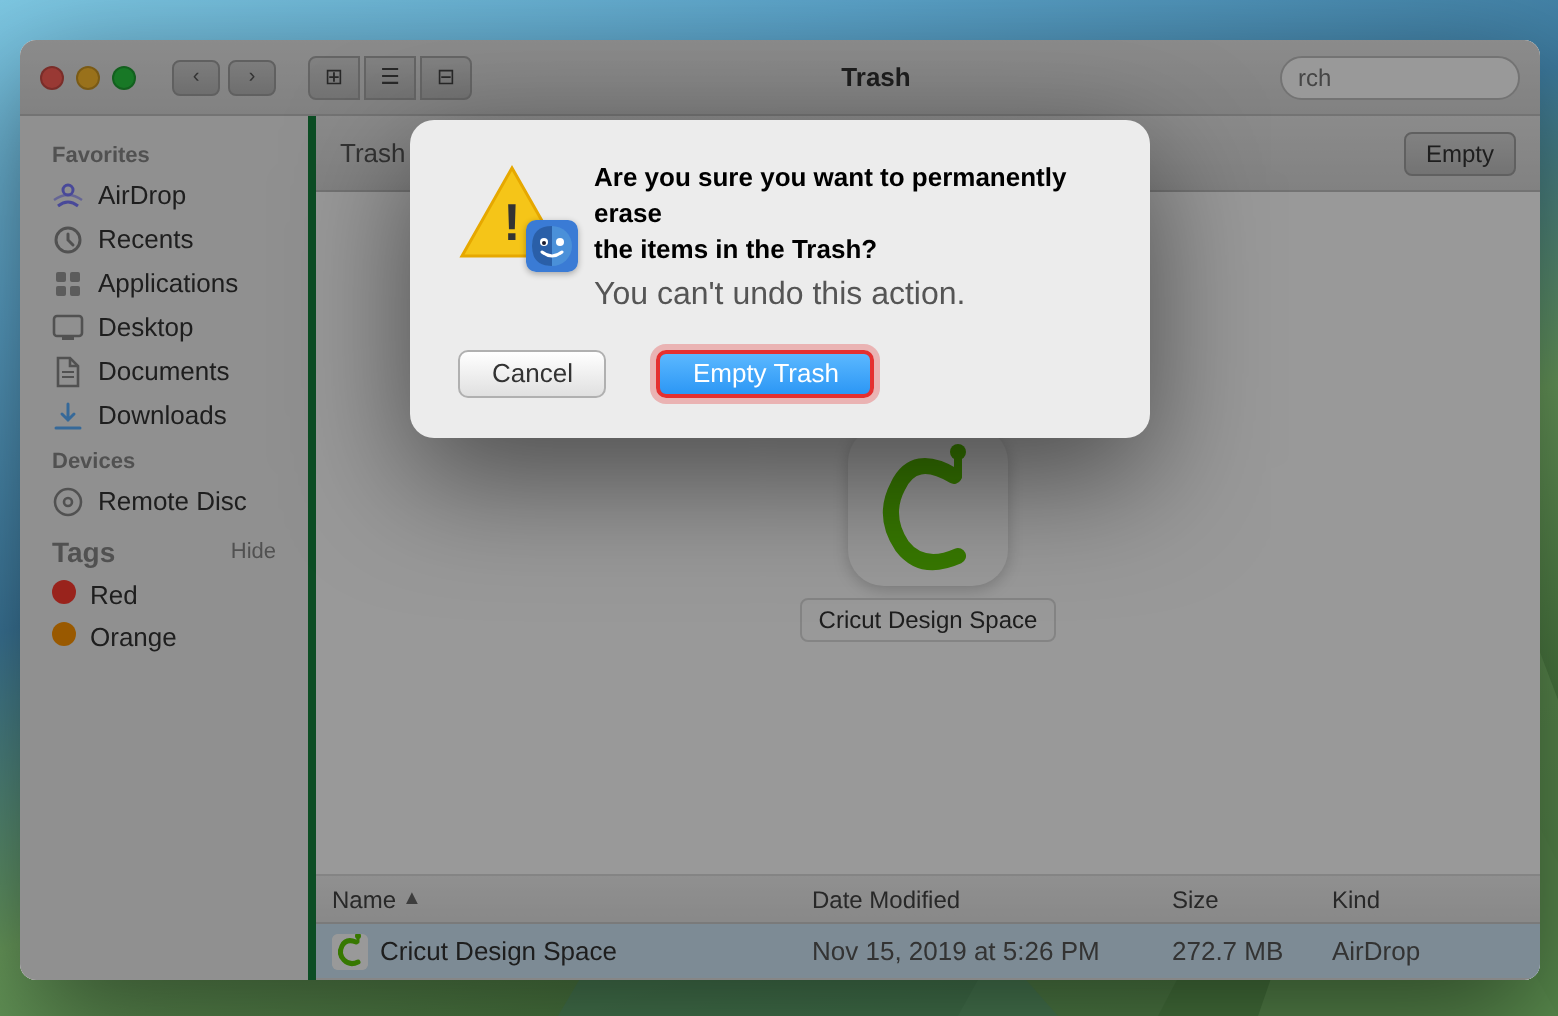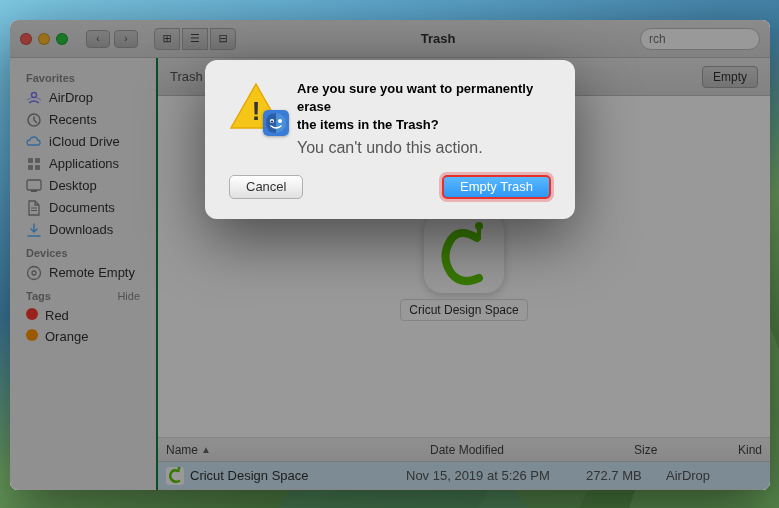--- a/index.html
+++ b/index.html
@@ -130,21 +130,21 @@
     .finder-body {
       display: flex;
       flex: 1;
       overflow: hidden;
     }
 
     
     .sidebar {
       width: 148px;
       background: #f0f0f0;
-      border-right: 2px solid #15803d;
+      border-right: 4px solid #15803d;
       padding: 8px 0;
       overflow-y: auto;
       flex-shrink: 0;
     }
 
     .sidebar-section-title {
       font-size: 11px;
       font-weight: 700;
       color: #888;
       padding: 6px 16px 3px;
@@ -172,21 +172,21 @@
     }
 
     .tags-header {
       display: flex;
       justify-content: space-between;
       align-items: center;
       padding: 6px 16px 3px;
     }
 
     .tags-section-title {
-      font-size: 11px;
+      font-size: 14px;
       font-weight: 700;
       color: #888;
     }
 
     .tags-hide {
       font-size: 11px;
       color: #888;
       cursor: pointer;
     }
 
@@ -284,21 +284,20 @@
       border-top: 1px solid #ddd;
     }
 
     .list-header {
       display: flex;
       background: linear-gradient(to bottom, #f0f0f0, #e4e4e4);
       border-bottom: 1px solid #ccc;
       height: 24px;
       align-items: center;
       padding: 0 8px;
-      gap: 24px;
     }
 
     .list-header-col {
       font-size: 12px;
       color: #444;
       font-weight: 500;
       display: flex;
       align-items: center;
       gap: 3px;
     }
@@ -396,22 +395,22 @@
       margin-bottom: 4px;
     }
 
     .modal-subtitle {
       font-size: 16px;
       color: #555;
     }
 
     .modal-buttons {
       display: flex;
-      justify-content: space-between;
-      gap: 10px;
+      justify-content: flex-start;
+      gap: 25px;
     }
 
     .modal-cancel-btn {
       height: 24px;
       background: linear-gradient(to bottom, #ffffff, #e0e0e0);
       border: 1px solid #b0b0b0;
       border-radius: 5px;
       padding: 0 16px;
       font-size: 13px;
       color: #333;
@@ -486,28 +485,20 @@
         <div class="sidebar-item">
           <div class="sidebar-icon">
             <svg width="16" height="16" viewBox="0 0 16 16">
                 <circle cx="8" cy="8" r="6" fill="none" stroke="#888" stroke-width="1.5"></circle>
                 <path d="M8 5 L8 8 L10.5 10.5" fill="none" stroke="#888" stroke-width="1.5" stroke-linecap="round"></path>
               </svg>
           </div>
           <span>Recents</span>
         </div>
 
-        <div class="sidebar-item">
-          <div class="sidebar-icon">
-            <svg width="16" height="16" viewBox="0 0 16 16">
-                <path d="M3 11 Q1 11 1 8.5 Q1 6 4 6 Q4.5 3 8 3 Q11 3 11.5 6 Q14 6 14 8.5 Q14 11 12 11 Z" fill="none" stroke="#5ab0ff" stroke-width="1.3"></path>
-              </svg>
-          </div>
-          <span>iCloud Drive</span>
-        </div>
 
         <div class="sidebar-item">
           <div class="sidebar-icon">
             <svg width="16" height="16" viewBox="0 0 16 16">
                 <rect x="2" y="2" width="5" height="5" rx="1" fill="#999"></rect>
                 <rect x="9" y="2" width="5" height="5" rx="1" fill="#999"></rect>
                 <rect x="2" y="9" width="5" height="5" rx="1" fill="#999"></rect>
                 <rect x="9" y="9" width="5" height="5" rx="1" fill="#999"></rect>
               </svg>
           </div>
@@ -548,21 +539,21 @@
 
         <div class="sidebar-section-title">Devices</div>
 
         <div class="sidebar-item">
           <div class="sidebar-icon">
             <svg width="16" height="16" viewBox="0 0 16 16">
                 <circle cx="8" cy="8" r="6.5" fill="none" stroke="#888" stroke-width="1.3"></circle>
                 <circle cx="8" cy="8" r="2" fill="none" stroke="#888" stroke-width="1.3"></circle>
               </svg>
           </div>
-          <span>Remote Empty</span>
+          <span>Remote Disc</span>
         </div>
 
         <div class="tags-header">
           <span class="tags-section-title">Tags</span>
           <span class="tags-hide">Hide</span>
         </div>
 
         <div class="sidebar-item">
           <div class="tag-dot" style="background:#ff3b30;"></div>
           <span>Red</span>

